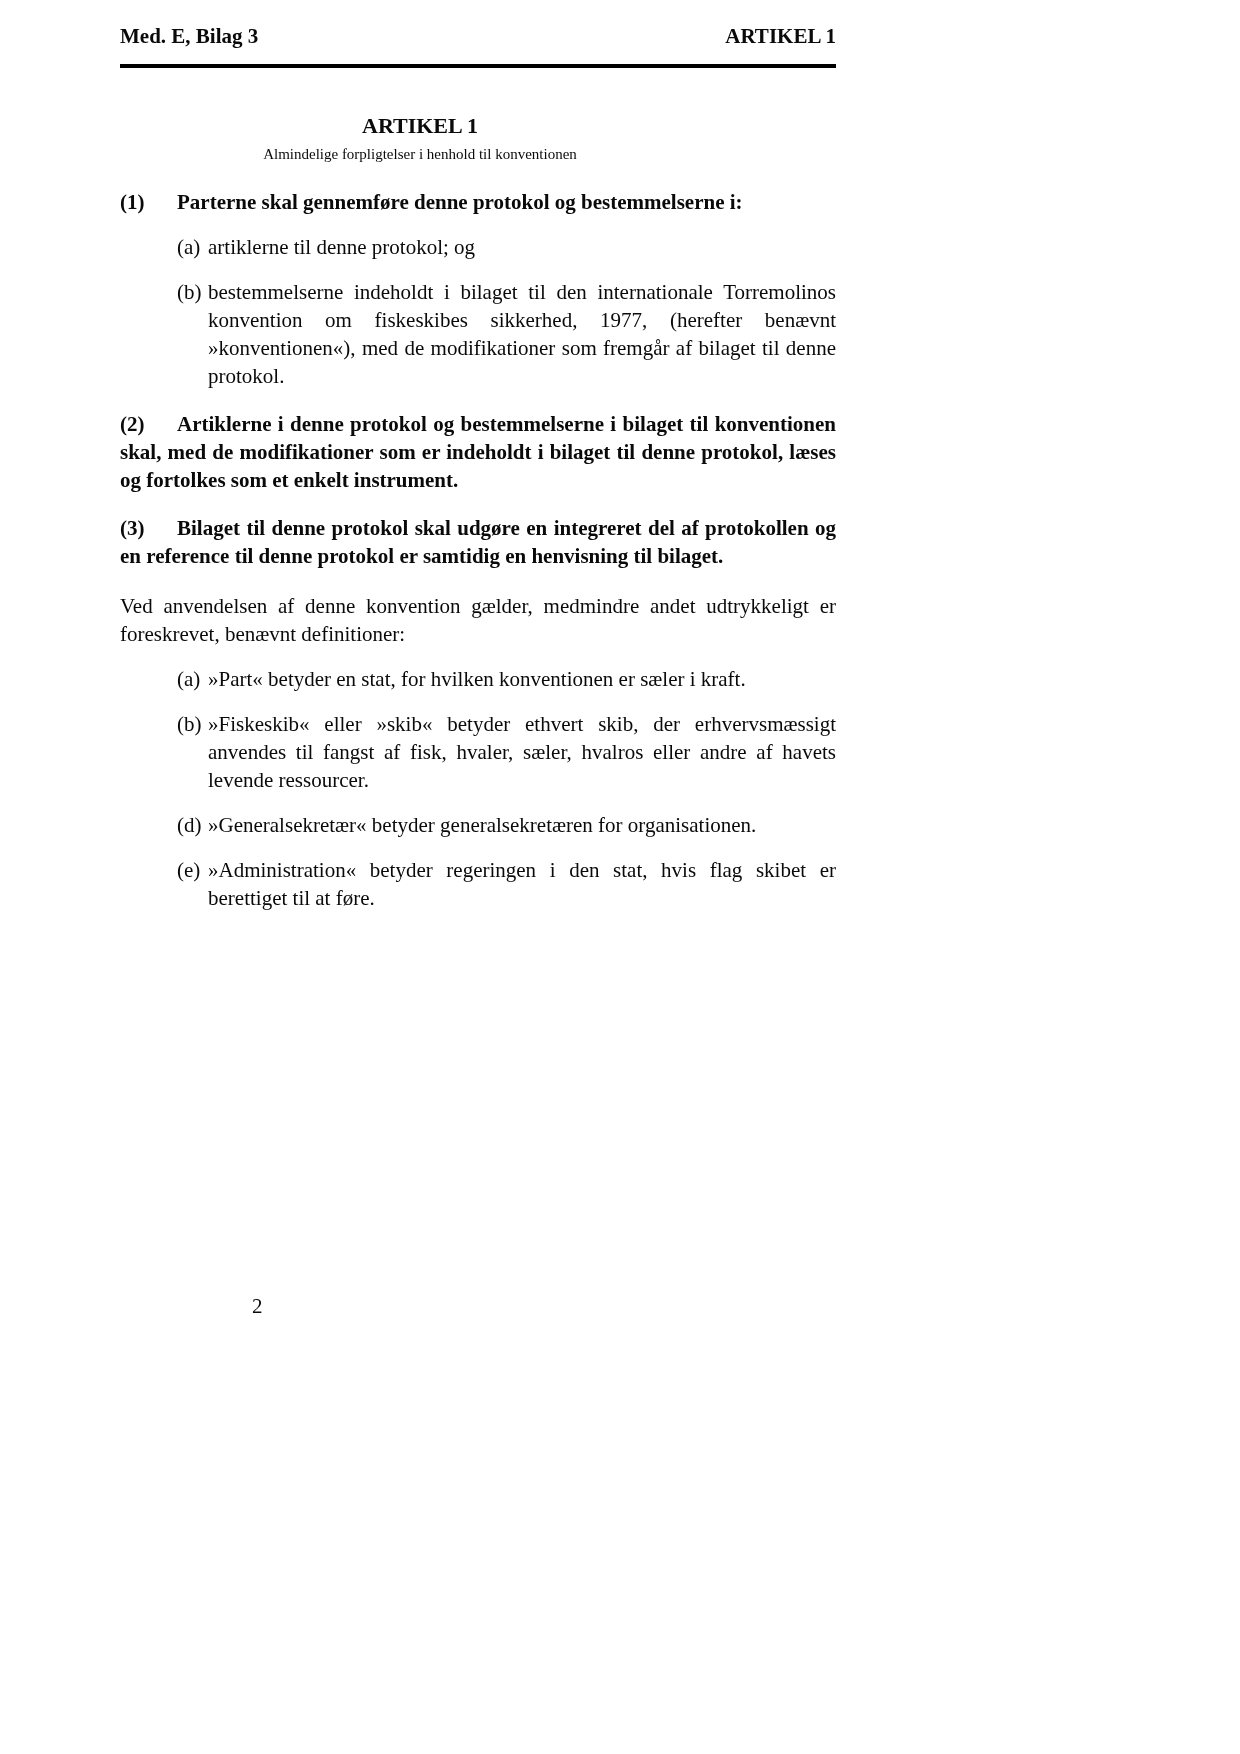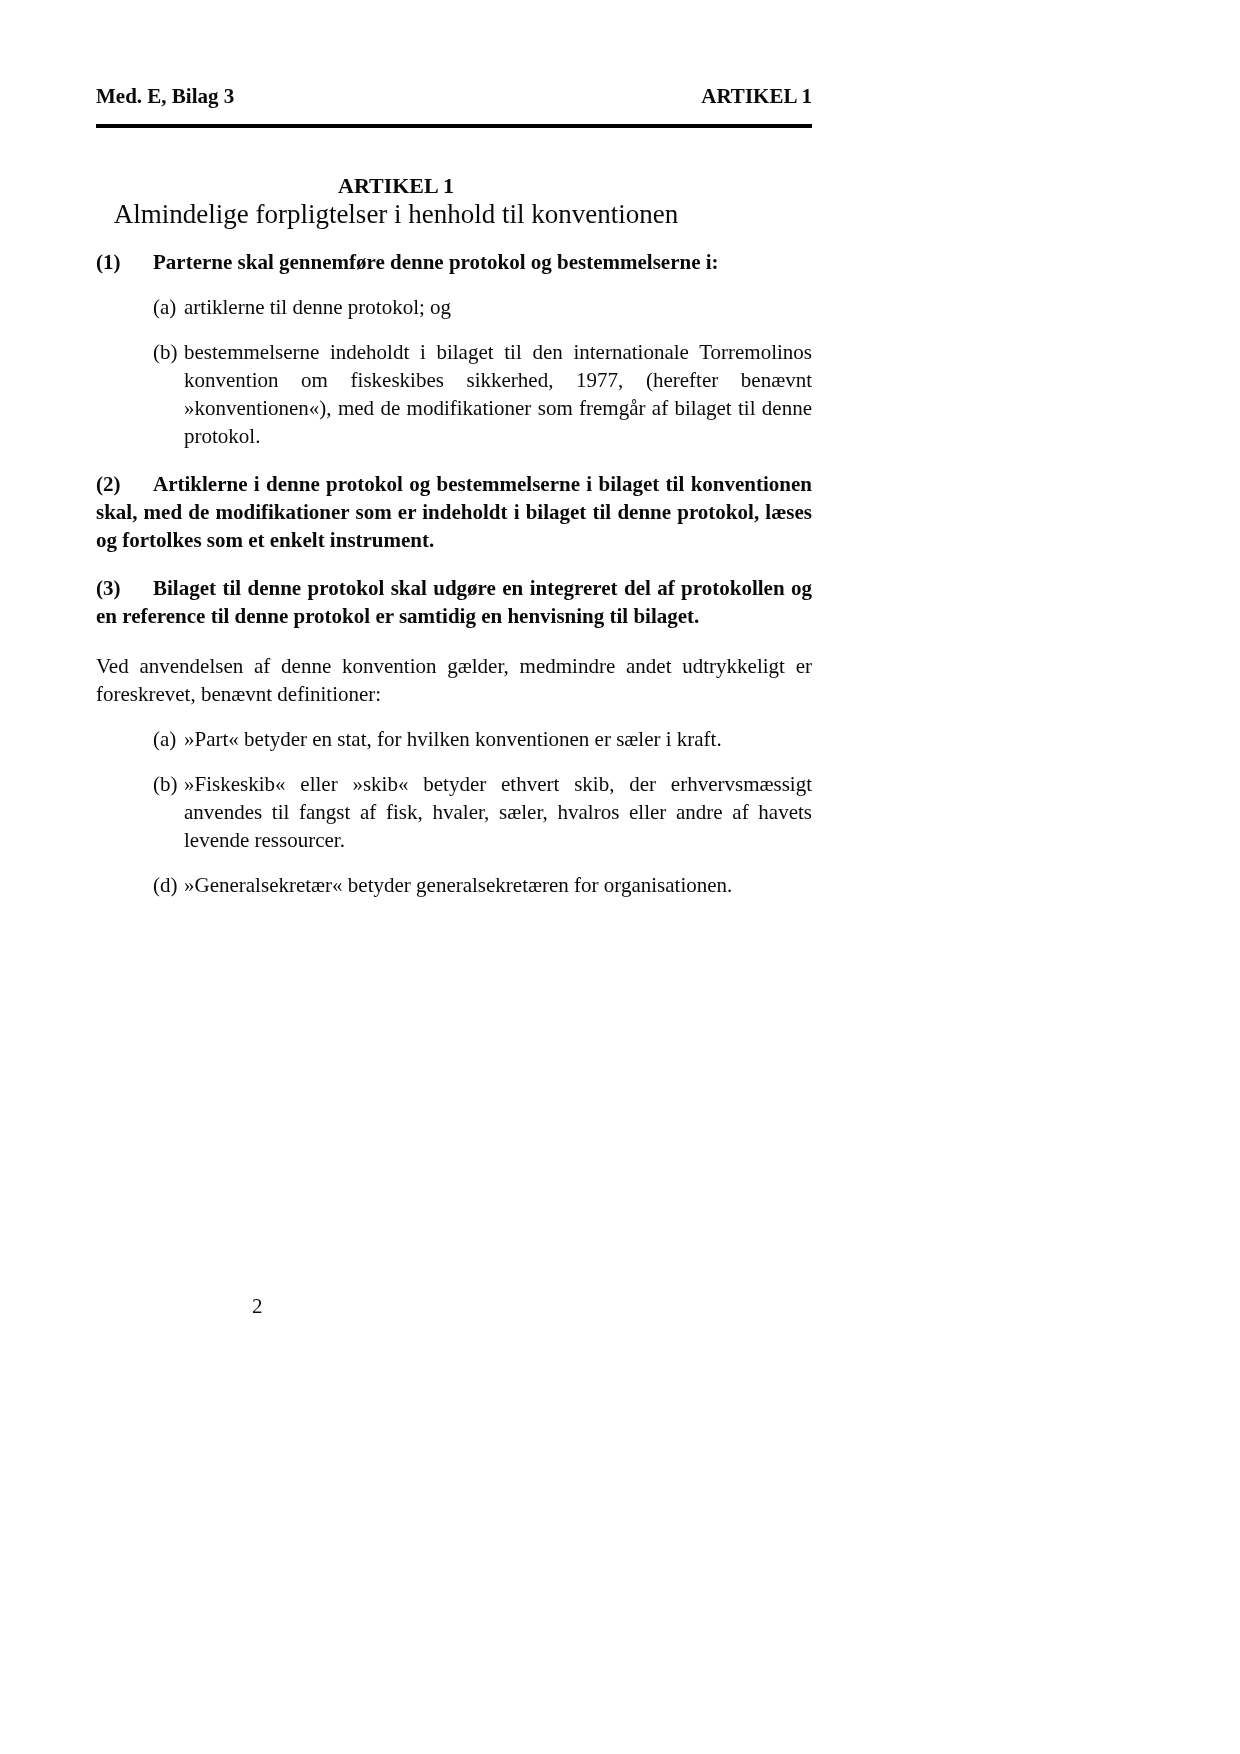--- a/index.html
+++ b/index.html
@@ -9,22 +9,22 @@
     height: 1754px;
     position: relative;
     font-family: "Liberation Serif", "DejaVu Serif", serif;
     font-size: 21px;
     line-height: 28px;
     color: #0a0a0a;
     overflow: hidden;
   }
   .content {
     width: 716px;
-    margin-left: 96px;
-    padding-top: 84px;
+    margin-left: 120px;
+    padding-top: 24px;
   }
   .page-header {
     display: flex;
     justify-content: space-between;
     font-weight: bold;
     font-size: 21px;
     line-height: 24px;
   }
   .header-rule {
     height: 4px;
@@ -36,21 +36,21 @@
     text-align: center;
   }
   .article-title {
     font-size: 22px;
     font-weight: bold;
     line-height: 28px;
     margin-top: 44px;
   }
   .article-subtitle {
     font-weight: normal;
-    font-size: 27px;
+    font-size: 15px;
     line-height: 28px;
   }
   .a2-title { margin-top: 44px; }
   .para {
     margin-top: 20px;
     text-align: justify;
     font-weight: bold;
   }
   .plabel {
     display: inline-block;
@@ -108,17 +108,18 @@
 
   <p class="intro">Ved anvendelsen af denne konvention gælder, medmindre andet udtrykkeligt er foreskrevet, benævnt definitioner:</p>
 
   <p class="subitem"><span class="silabel">(a)</span><span>»Part« betyder en stat, for hvilken konventionen er sæler i kraft.</span></p>
 
   <p class="subitem"><span class="silabel">(b)</span><span>»Fiskeskib« eller »skib« betyder ethvert skib, der erhvervsmæssigt anvendes til fangst af fisk, hvaler, sæler, hvalros eller andre af havets levende ressourcer.</span></p>
 
 
   <p class="subitem"><span class="silabel">(d)</span><span>»Generalsekretær« betyder generalsekretæren for organisationen.</span></p>
 
+  <p class="subitem"><span class="silabel">(e)</span><span>»Administration« betyder regeringen i den stat, hvis flag skibet er berettiget til at føre.</span></p>
 
 
 </div>
 
 <div class="page-number">2</div>
 
 </body></html>

